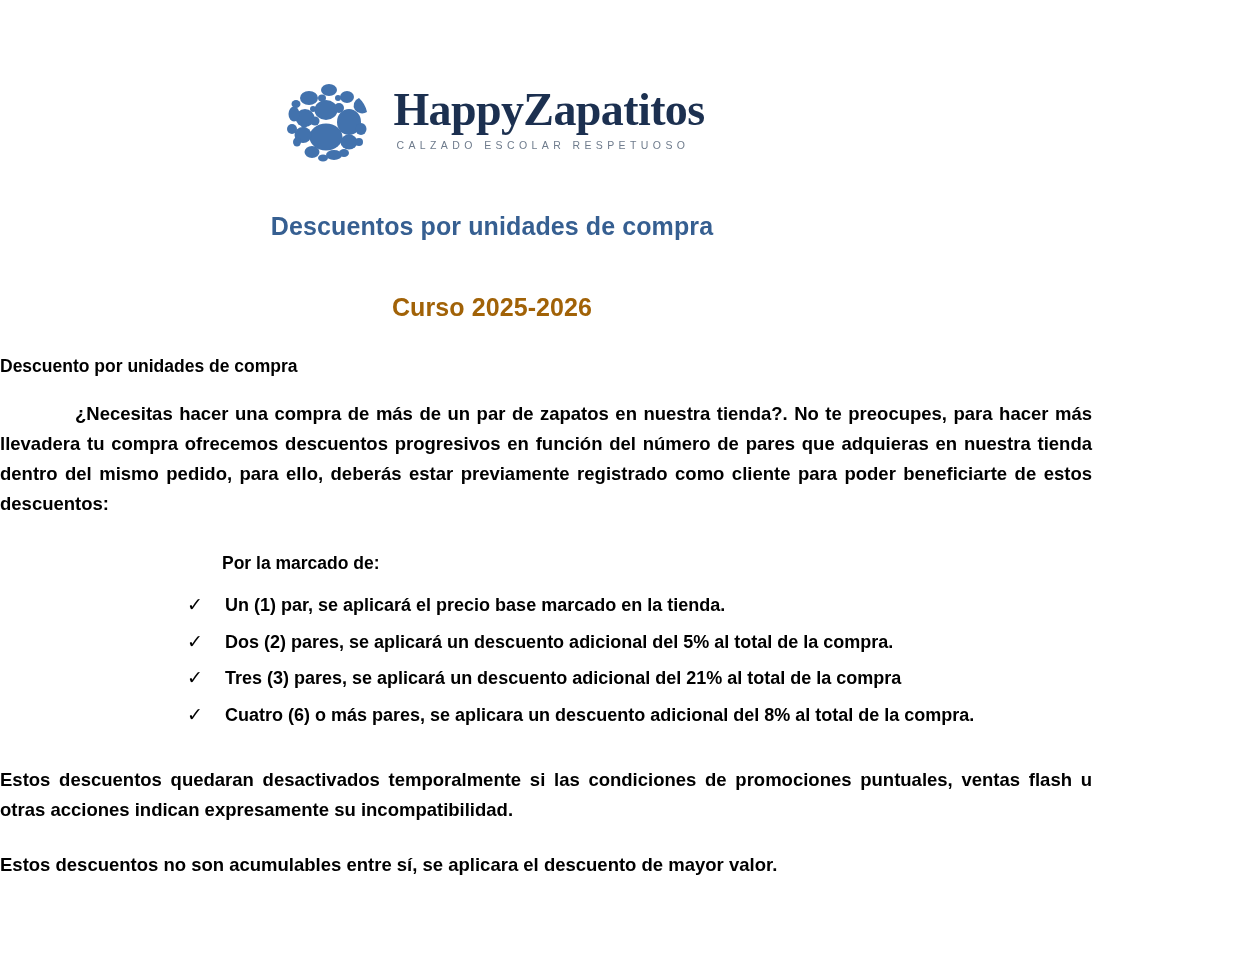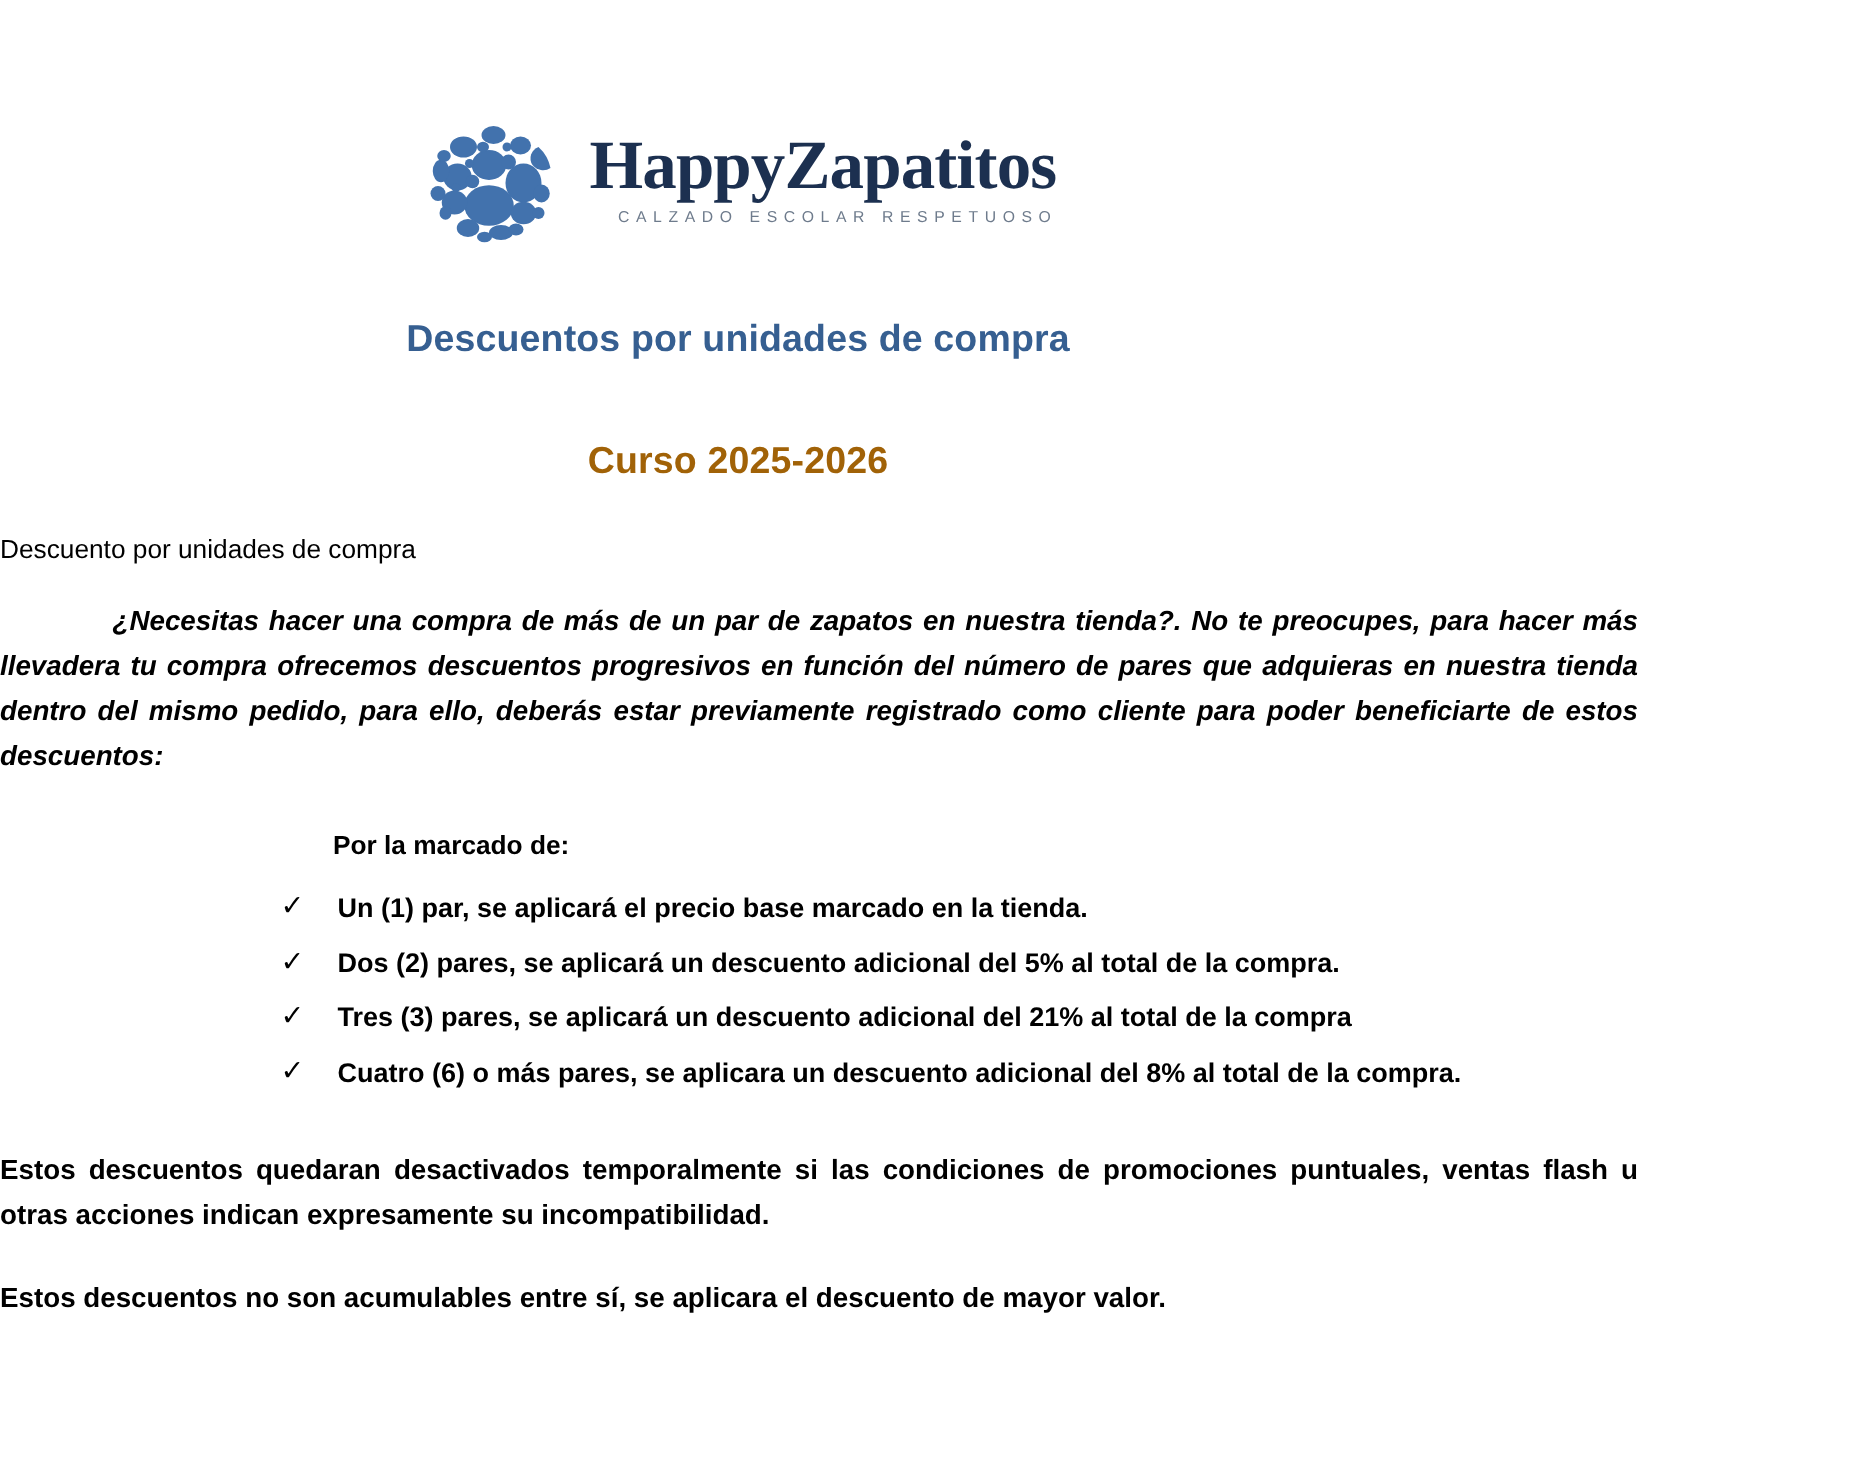--- a/index.html
+++ b/index.html
@@ -57,21 +57,21 @@
     white-space: nowrap;
   }
 
   .tagline {
     font-family: "Liberation Sans", sans-serif;
     font-size: 10.5px;
     font-weight: 400;
     color: #6e7b8c;
     letter-spacing: 4.4px;
     margin-top: 6px;
-    margin-left: 19px;
+    margin-left: 3px;
     white-space: nowrap;
   }
 
   
   .doc-title {
     text-align: center;
     color: #365f91;
     font-size: 25px;
     font-weight: 700;
     margin: 12px;
@@ -91,39 +91,38 @@
 
   
   .body-wrap {
     margin: 0 auto;
     width: 1092px;
     padding-top: 34px;
   }
 
   .lead-label {
     font-size: 17.5px;
-    font-weight: 400;
+    font-weight: 700;
     color: #000;
     margin: 0;
     padding-bottom: 22px;
   }
 
   p.para {
     font-size: 18.5px;
     font-weight: 700;
     line-height: 1.62;
     text-align: justify;
     text-justify: inter-word;
     margin: 0;
     color: #000;
   }
 
   p.para.indented {
     text-indent: 75px;
-    font-style: italic;
   }
 
   p.para + p.para {
     padding-top: 16px;
   }
 
   .subhead {
     font-size: 17.5px;
     font-weight: 700;
     margin: 0;

